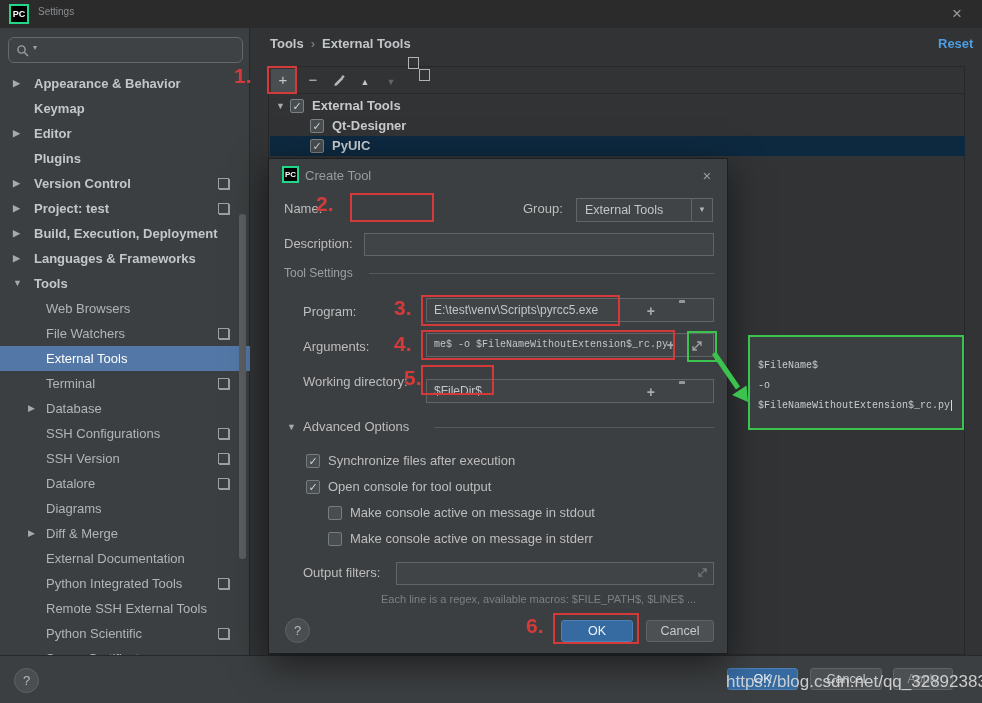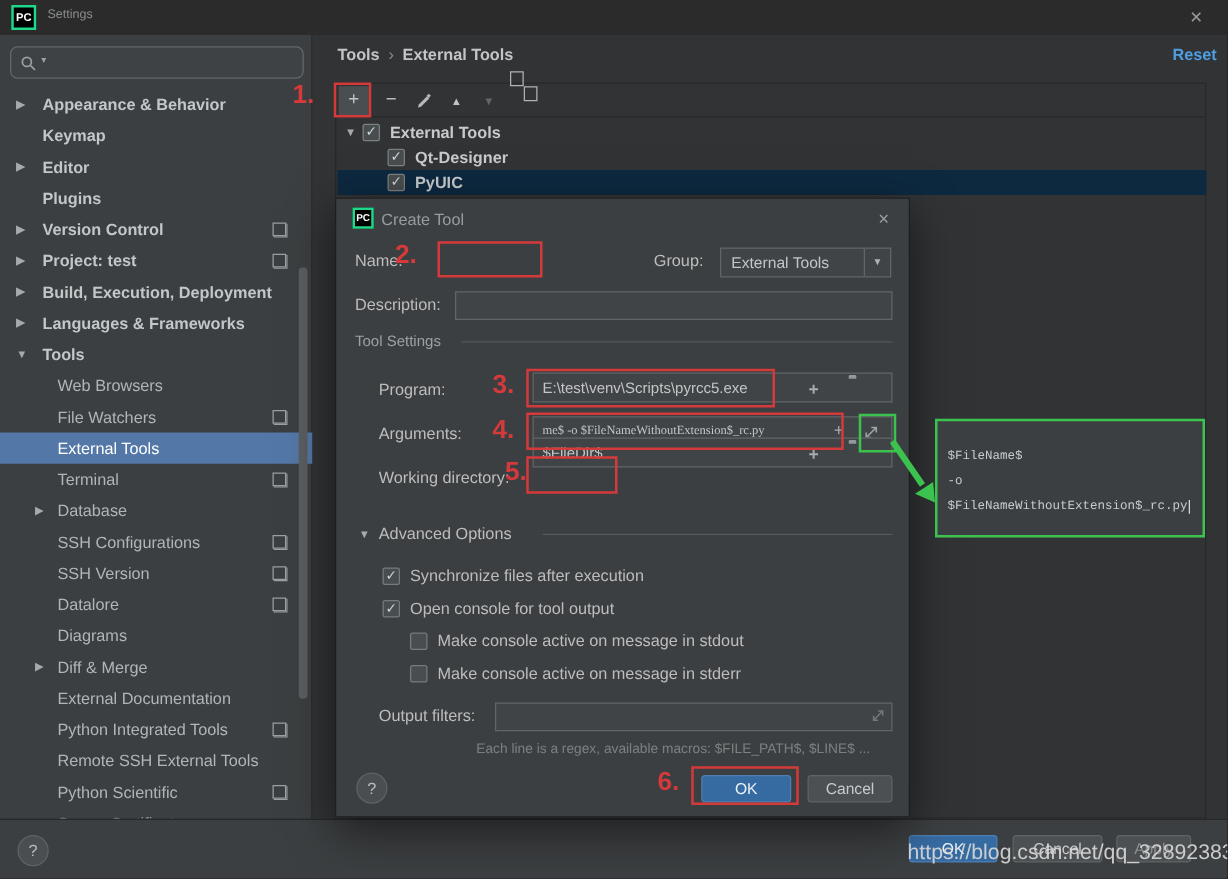--- a/index.html
+++ b/index.html
@@ -57,21 +57,21 @@
   
   .dialog{position:absolute;left:268px;top:158px;width:460px;height:496px;background:var(--bg-mid);
           border:1px solid #1c1e1f;box-shadow:0 10px 34px rgba(0,0,0,.55);z-index:5}
   .dclose{position:absolute;left:428px;top:7px;width:20px;height:20px;color:#9a9da0;font-size:15px;text-align:center;line-height:20px}
   .dtitle{position:absolute;left:36px;top:9px;color:#999c9e;font-size:13px}
   .dlogo{position:absolute;left:13px;top:7px;width:17px;height:17px;background:#000;border:2px solid #21d789;color:#fff;
          font-size:8px;font-weight:bold;text-align:center;line-height:13px}
   .lbl{position:absolute;color:#bdbdbd;font-size:13px;white-space:nowrap}
   .fld{position:absolute;background:var(--field);border:1px solid var(--field-border);height:24px;line-height:22px;
        padding:0 7px;font-size:12px;color:#c3c5c7;white-space:nowrap;overflow:hidden}
-  .fld.mono{font-family:Liberation Serif, serif;font-size:10px}
+  .fld.mono{font-family:Liberation Mono, monospace;font-size:10px}
   .fld-ico{position:absolute;top:4px}
   .plus-ico{color:#a8abad;font-size:14px;font-weight:bold;line-height:16px}
   .folder{position:relative;width:13px;height:10px;background:#93989b;border-radius:1px;margin-top:4px}
   .folder::before{content:"";position:absolute;top:-3px;left:0;width:6px;height:3px;background:#93989b;border-radius:1px 1px 0 0}
   .sect{position:absolute;color:#9da0a2;font-size:12px;white-space:nowrap}
   .hline{position:absolute;height:1px;background:#55595b}
   .ck-row{position:absolute;height:16px;line-height:16px;white-space:nowrap;color:#bdbdbd}
   .ck{position:absolute;left:0;top:1px;width:14px;height:14px;background:#484d4f;border:1px solid #767b7d;border-radius:2px;
       color:#cfd2d4;font-size:11px;line-height:12px;text-align:center}
   .ck-lbl{padding-left:22px}
@@ -221,21 +221,21 @@
       <span>me$ -o $FileNameWithoutExtension$_rc.py</span>
       <span class="fld-ico plus-ico" style="right:38px">+</span>
       <span class="fld-ico" style="right:10px;top:6px">
         <svg width="12" height="12" viewBox="0 0 12 12">
             <path d="M2 10 L10 2 M6 2 H10 V6 M6 10 H2 V6" stroke="#9fa3a5" stroke-width="1.3" fill="none"></path>
           </svg>
       </span>
     </div>
 
     <span class="lbl" style="left:34px;top:215px">Working directory:</span>
-    <div class="fld" style="left:157px;top:191px;width:288px">
+    <div class="fld" style="left:157px;top:220px;width:288px">
       <span>$FileDir$</span>
       <span class="fld-ico plus-ico" style="right:58px">+</span>
       <span class="fld-ico" style="right:34px"><span class="folder"></span></span>
     </div>
 
     <span class="s-arr" style="left:18px;top:263px;font-size:9px">▼</span>
     <span class="lbl" style="left:34px;top:260px">Advanced Options</span>
     <div class="hline" style="left:165px;top:268px;width:280px"></div>
 
     <div id="dlg-checks">

